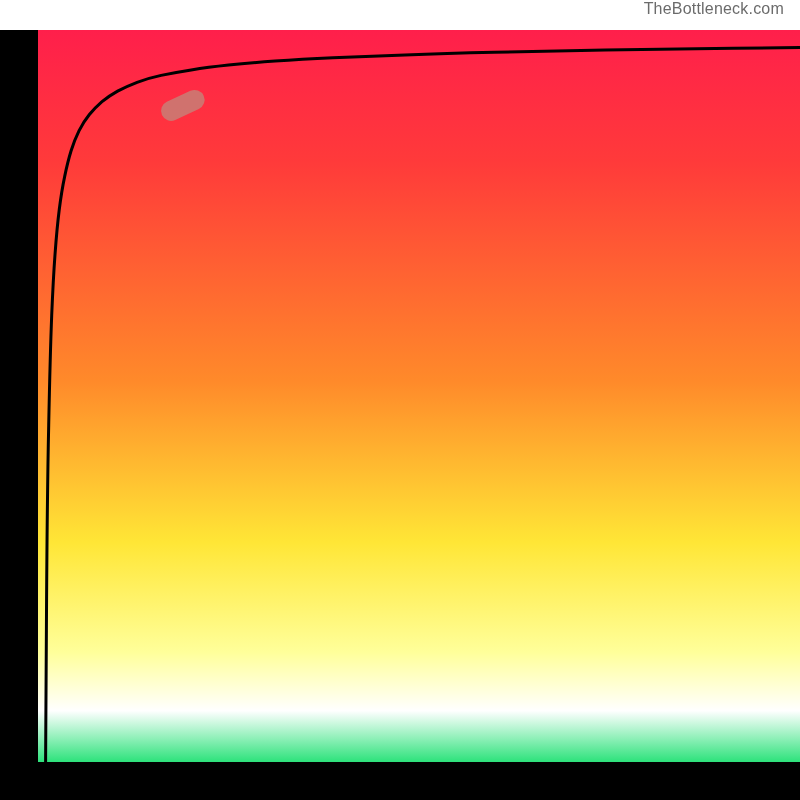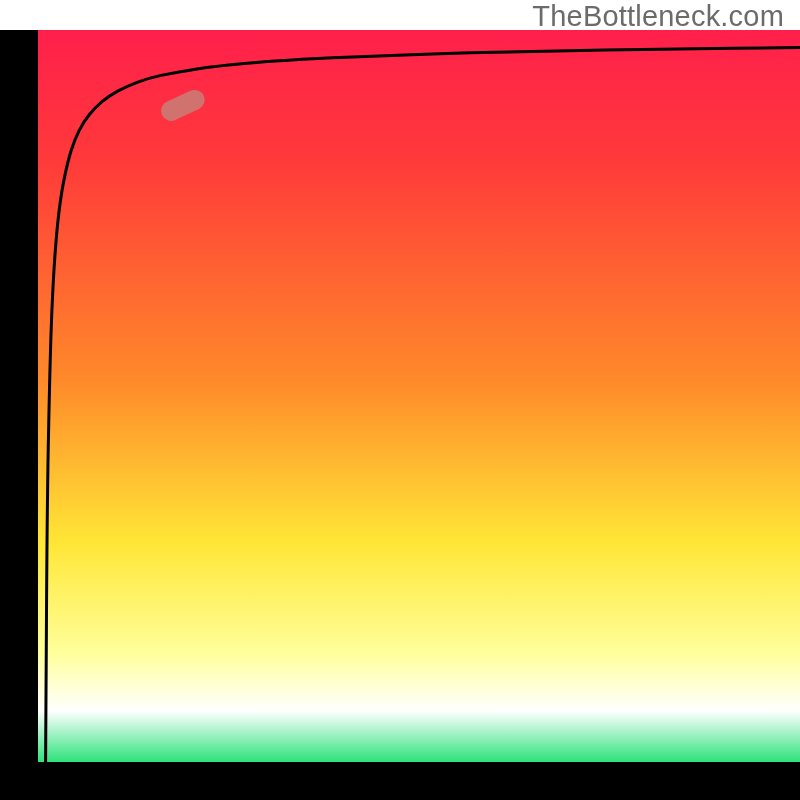--- a/index.html
+++ b/index.html
@@ -13,21 +13,21 @@
   .container {
     position: relative;
     width: 800px;
     height: 800px;
   }
   .watermark {
     position: absolute;
     top: 0px;
     right: 16px;
     font-family: Arial, Helvetica, sans-serif;
-    font-size: 29px;
+    font-size: 16px;
     font-weight: 500;
     color: #6b6b6b;
     letter-spacing: 0.2px;
     z-index: 10;
   }
   svg {
     display: block;
   }
 </style>
 </head>

